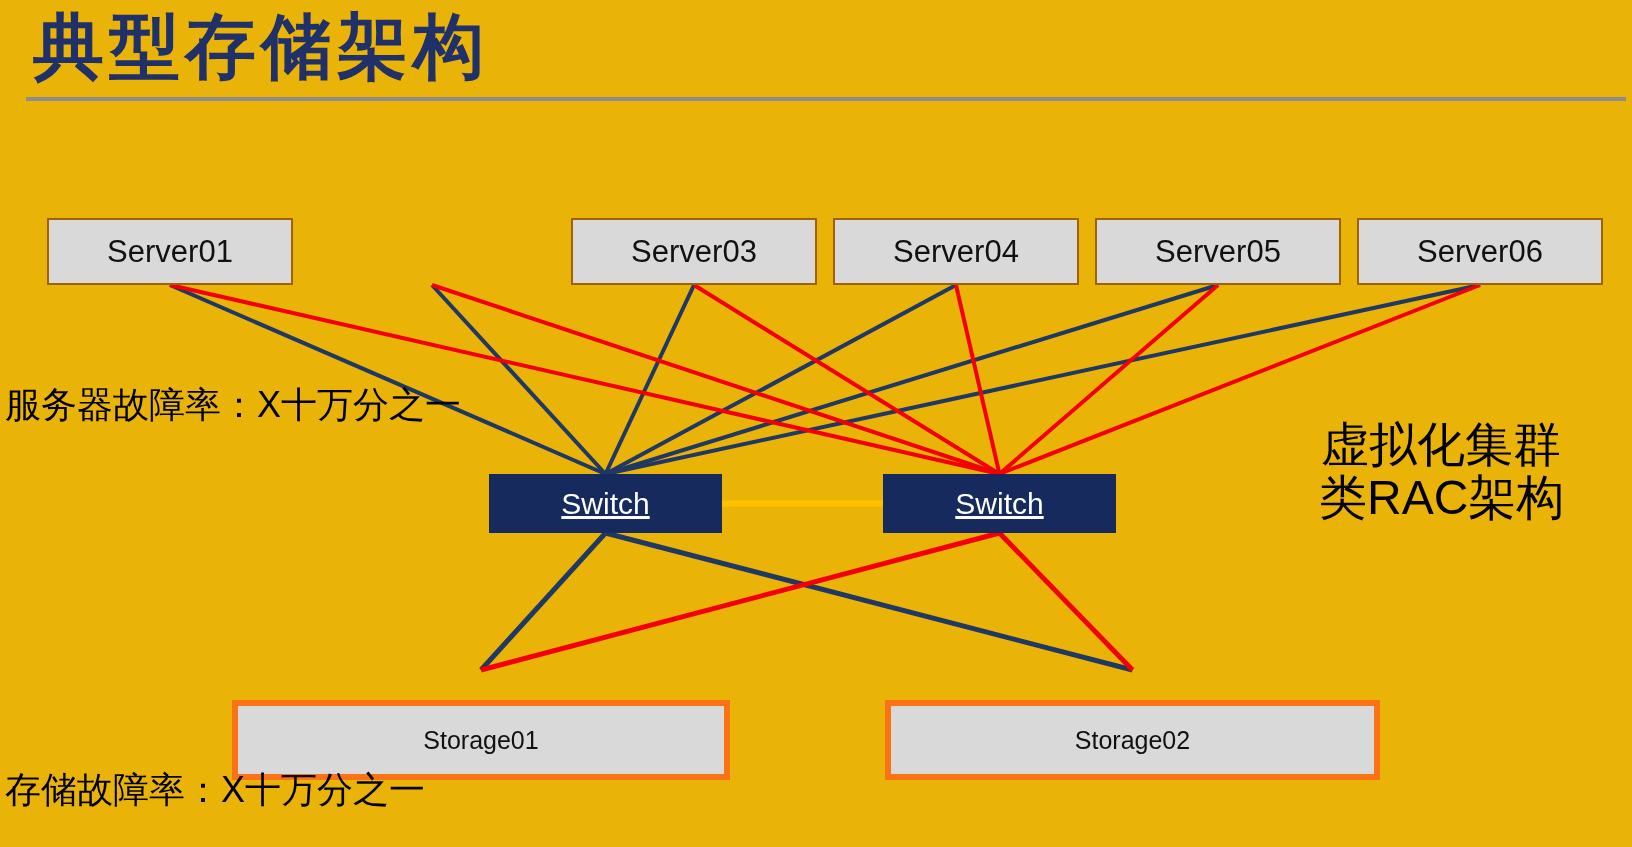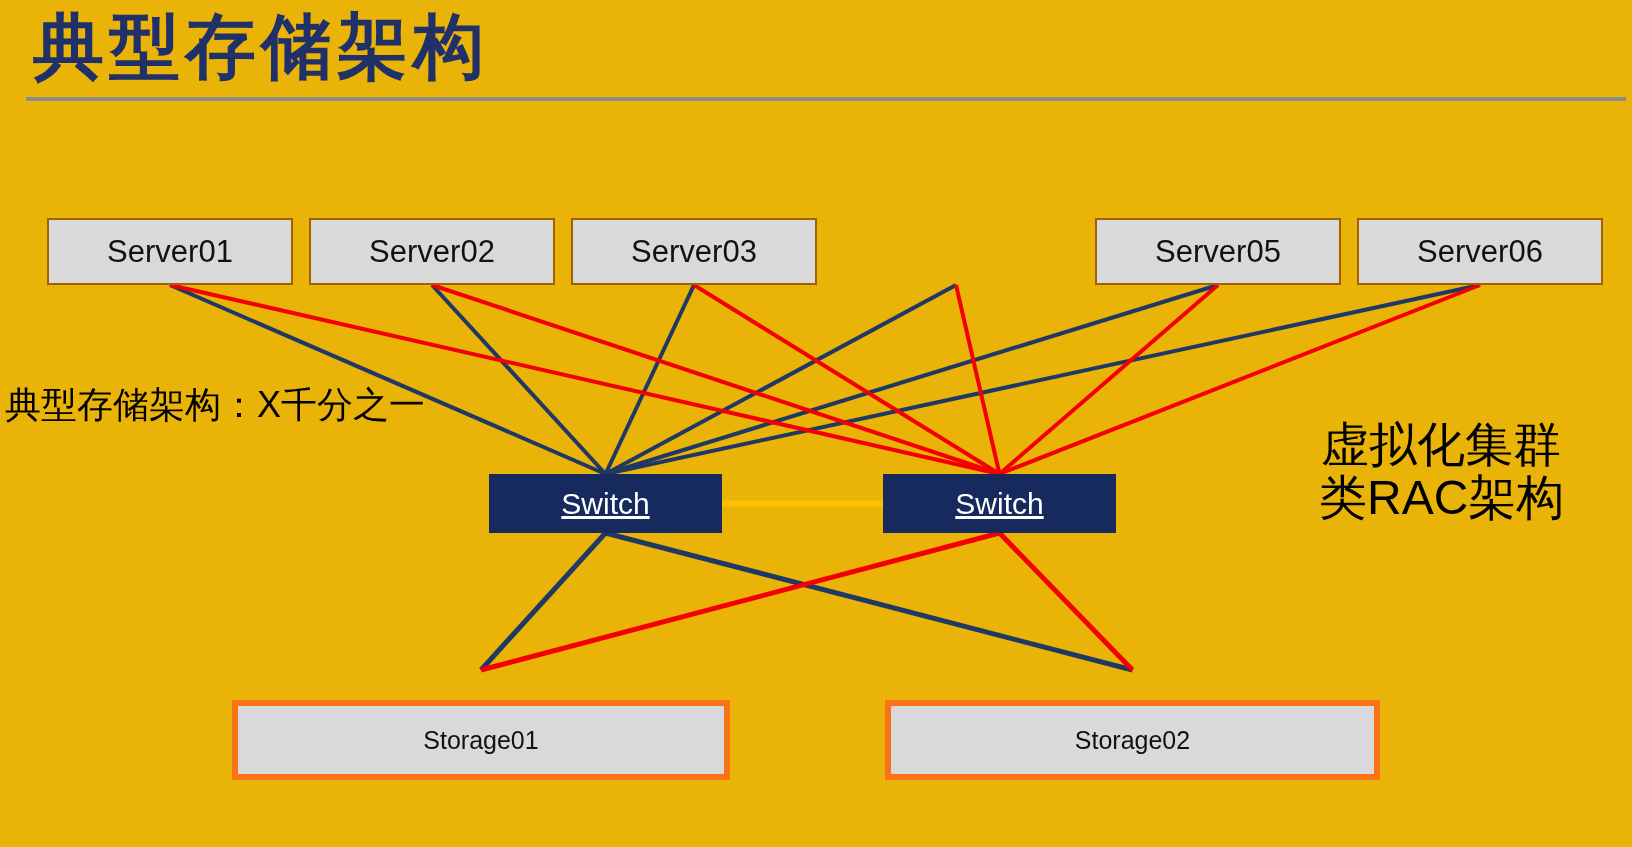--- a/index.html
+++ b/index.html
@@ -73,47 +73,48 @@
       <line x1="999.5" y1="533" x2="481" y2="670" stroke="#F40000" stroke-width="5"></line>
       <line x1="999.5" y1="533" x2="1132.5" y2="670" stroke="#F40000" stroke-width="5"></line>
     </svg>
 
   <div class="slide-title">典型存储架构</div>
   <div class="title-rule"></div>
 
   <div class="node server" style="left:47px">
       <span>Server01</span>
     </div>
-  <div class="node server" style="left:309px">
-      <span>Server02</span>
-    </div>
   <div class="node server" style="left:571px">
       <span>Server03</span>
+    </div>
+  <div class="node server" style="left:833px">
+      <span>Server04</span>
     </div>
   <div class="node server" style="left:1095px">
       <span>Server05</span>
     </div>
   <div class="node server" style="left:1357px">
       <span>Server06</span>
     </div>
 
-  <div class="note note-left note-server">典型存储架构：X千分之一</div>
+  <div class="note note-left note-server">服务器故障率：X十万分之一</div>
 
   <div class="node switch" style="left:489px">
       <span>Switch</span>
     </div>
   <div class="node switch" style="left:883px">
       <span>Switch</span>
     </div>
 
   <div class="note cluster-note">
     <div>虚拟化集群</div>
     <div>类RAC架构</div>
   </div>
 
   <div class="node storage" style="left:232px;width:498px">
       <span>Storage01</span>
     </div>
   <div class="node storage" style="left:885px;width:495px">
       <span>Storage02</span>
     </div>
 
+  <div class="note note-left note-storage">存储故障率：X十万分之一</div>
 </div>
 
 </body></html>

